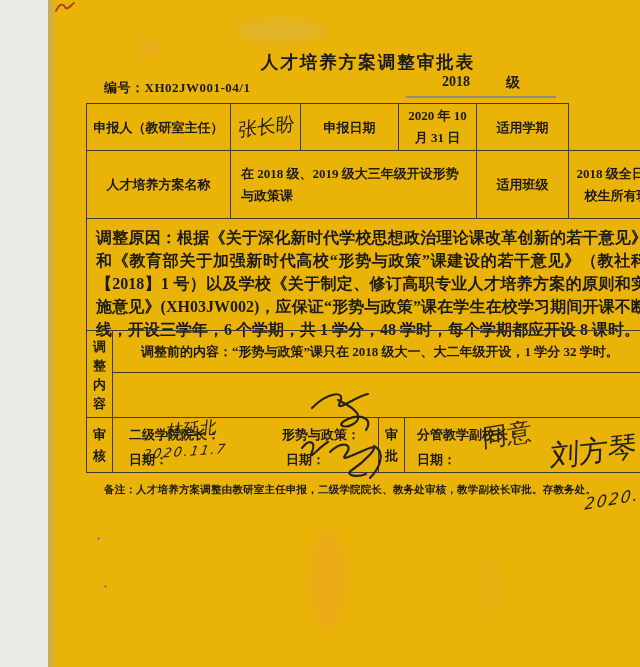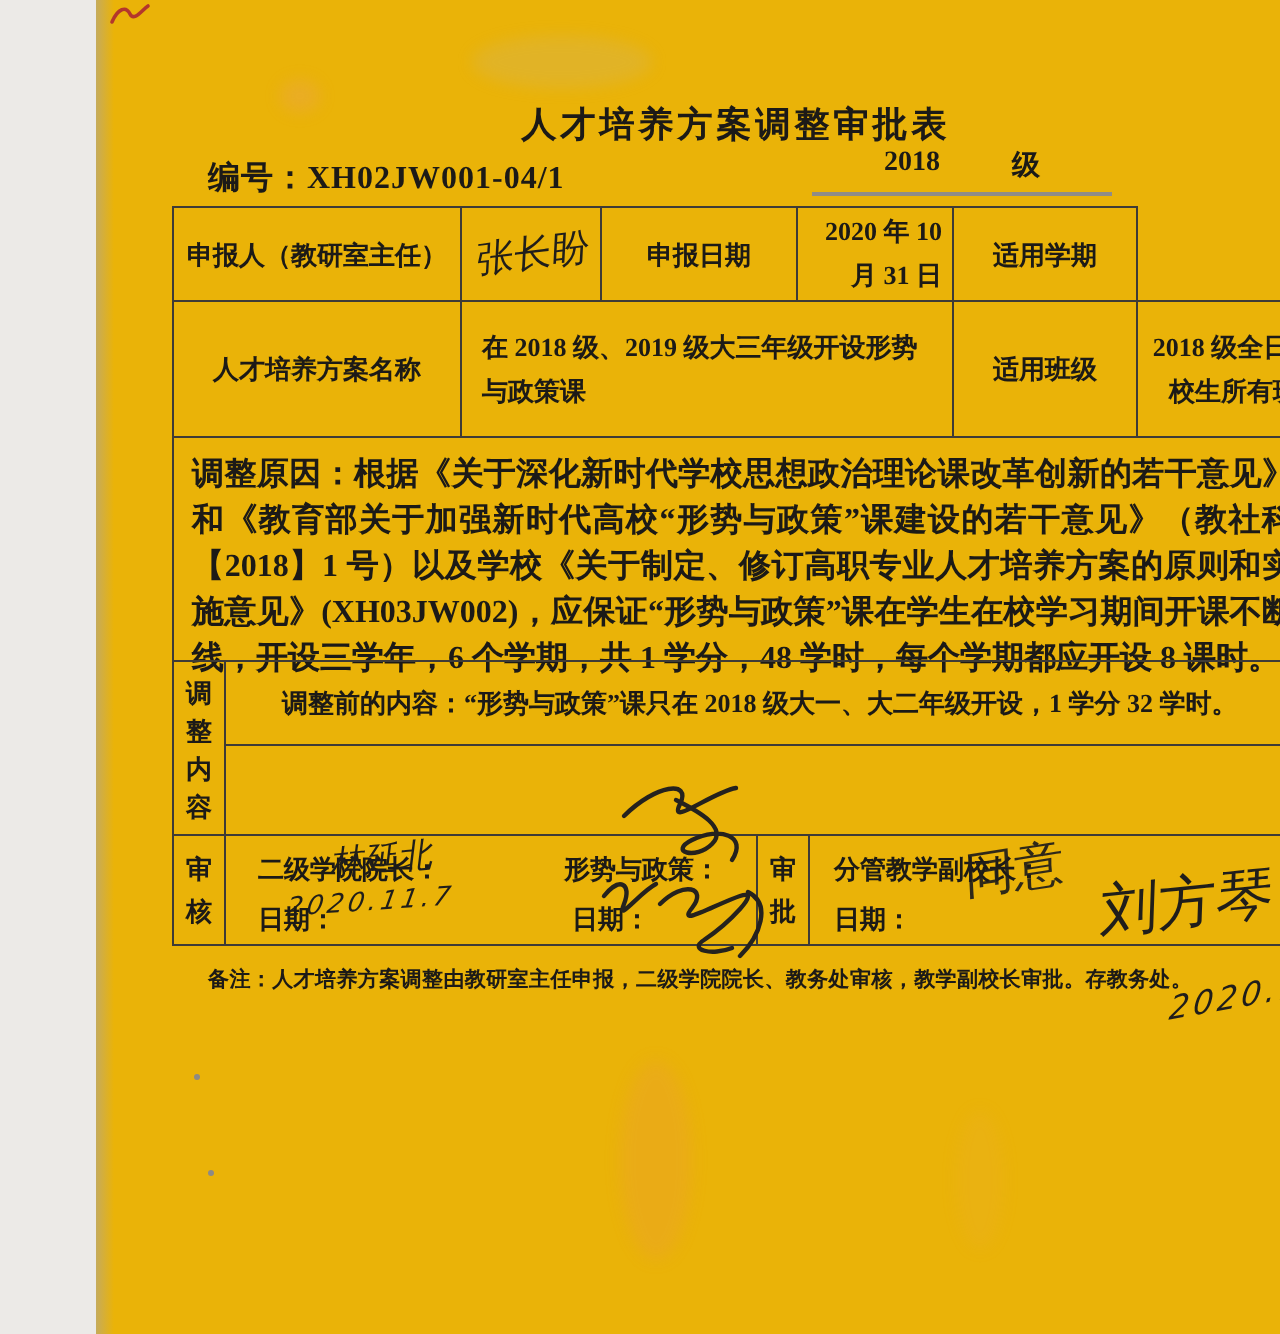--- a/index.html
+++ b/index.html
@@ -24,21 +24,21 @@
   .smudge.b{left:92px;top:40px;width:20px;height:16px;background:rgba(235,150,150,.20);}
   .smudge.c{left:262px;top:530px;width:36px;height:100px;background:rgba(236,120,120,.13);}
   .smudge.d{left:430px;top:555px;width:24px;height:70px;background:rgba(240,160,130,.08);}
   .speck{position:absolute;width:3px;height:3px;background:#8d8a86;border-radius:50%;}
 
   .title{
     position:absolute;left:0;top:50px;width:640px;
     text-align:center;font-size:17.5px;font-weight:bold;letter-spacing:2px;
   }
   .docno{
-    position:absolute;left:56px;top:79px;font-size:16px;font-weight:bold;letter-spacing:.5px;
+    position:absolute;left:56px;top:79px;font-size:13px;font-weight:bold;letter-spacing:.5px;
   }
   .grade-line{
     position:absolute;left:358px;top:74px;width:150px;height:22px;
     border-bottom:2px solid #8f8c88;
     display:flex;justify-content:center;gap:36px;
     font-size:14px;font-weight:bold;
   }
 
   .cell{
     position:absolute;box-sizing:border-box;
@@ -47,21 +47,21 @@
     text-align:center;font-size:13px;font-weight:bold;
     line-height:19px;padding:2px 5px;
     background:transparent;
   }
   .cell.left{justify-content:flex-start;text-align:left;}
   .cell.topleft{align-items:flex-start;justify-content:flex-start;text-align:justify;}
   .vlabel{flex-direction:column;justify-content:space-around;padding:6px 0;letter-spacing:0;}
   .vlabel span{display:block;}
 
   .reason{font-size:16px;line-height:23px;padding:7px 9px;}
-  .twoline{line-height:22px;text-align:right;}
+  .twoline{line-height:22px;}
 
   
   .hw{
     position:absolute;font-family:"DejaVu Sans",sans-serif;font-weight:500;
     color:#201e1b;white-space:nowrap;pointer-events:none;
   }
   .hw-sig1{left:190px;top:114px;font-size:19px;transform:rotate(-7deg) skewX(-10deg);}
   .hw-dean{left:118px;top:418px;font-size:17px;transform:rotate(-5deg) skewX(-12deg);}
   .hw-date1{left:95px;top:444px;font-size:13px;letter-spacing:2px;transform:rotate(-4deg) skewX(-14deg);font-style:italic;}
   .hw-agree{left:434px;top:418px;font-size:25px;transform:rotate(-9deg) skewX(-6deg);opacity:.92;}

